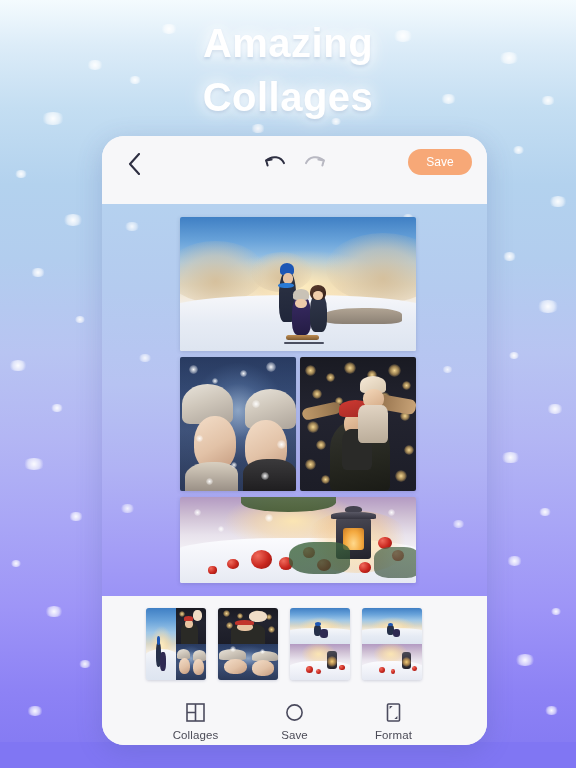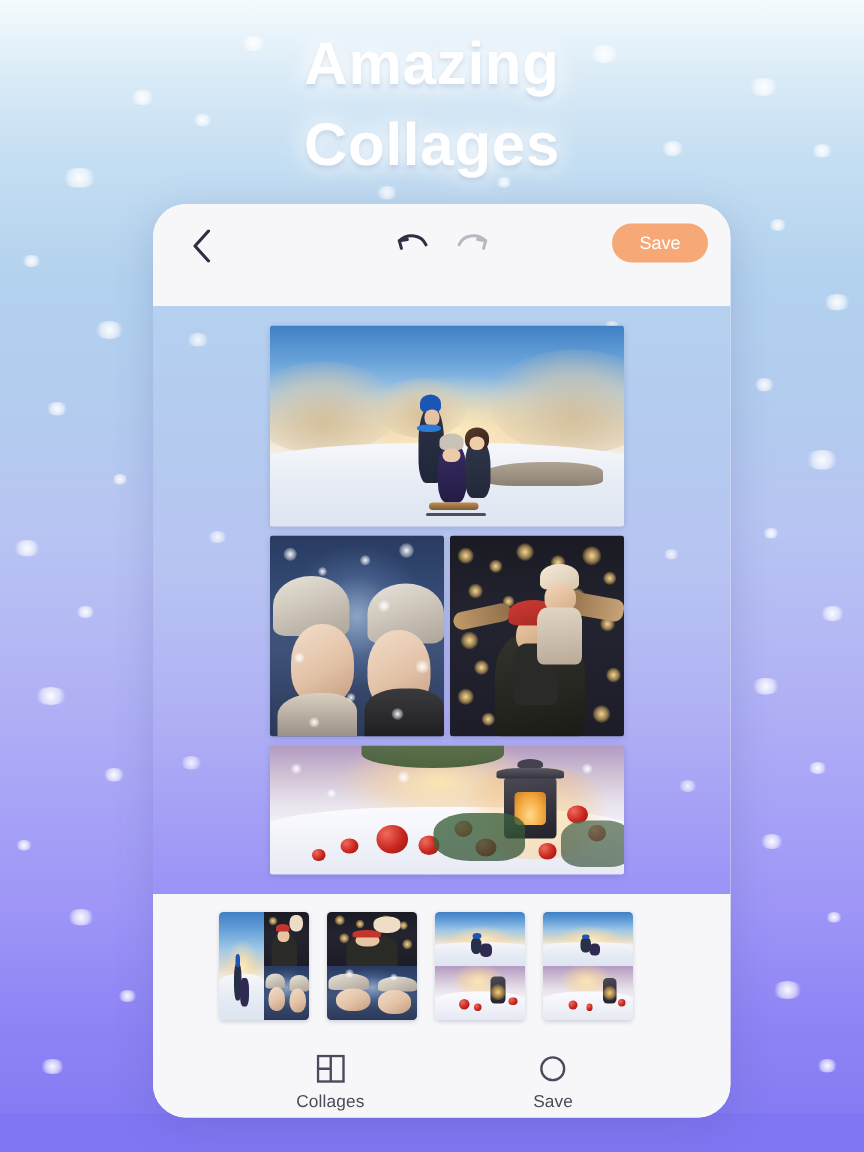--- a/index.html
+++ b/index.html
@@ -632,17 +632,27 @@
 
       <div class="tab">
         <div class="tab-icon">
           <svg width="19" height="19" viewBox="0 0 19 19">
             <circle cx="9.5" cy="9.5" r="7.6" fill="none" stroke="#4b4b5e" stroke-width="1.6"></circle>
           </svg>
         </div>
         <div class="tab-label">Save</div>
       </div>
 
+      <div class="tab">
+        <div class="tab-icon">
+          <svg width="19" height="19" viewBox="0 0 19 19">
+            <rect x="3.5" y="1" width="12" height="17" rx="1" fill="none" stroke="#4b4b5e" stroke-width="1.6"></rect>
+            <path d="M5.6 3.1 L8.6 3.1 L5.6 6.1 Z" fill="#4b4b5e"></path>
+            <path d="M13.4 15.9 L10.4 15.9 L13.4 12.9 Z" fill="#4b4b5e"></path>
+          </svg>
+        </div>
+        <div class="tab-label">Format</div>
+      </div>
     </div>
   </div>
 
   <div class="bottom-band"></div>
 </div>
 
 </body></html>

